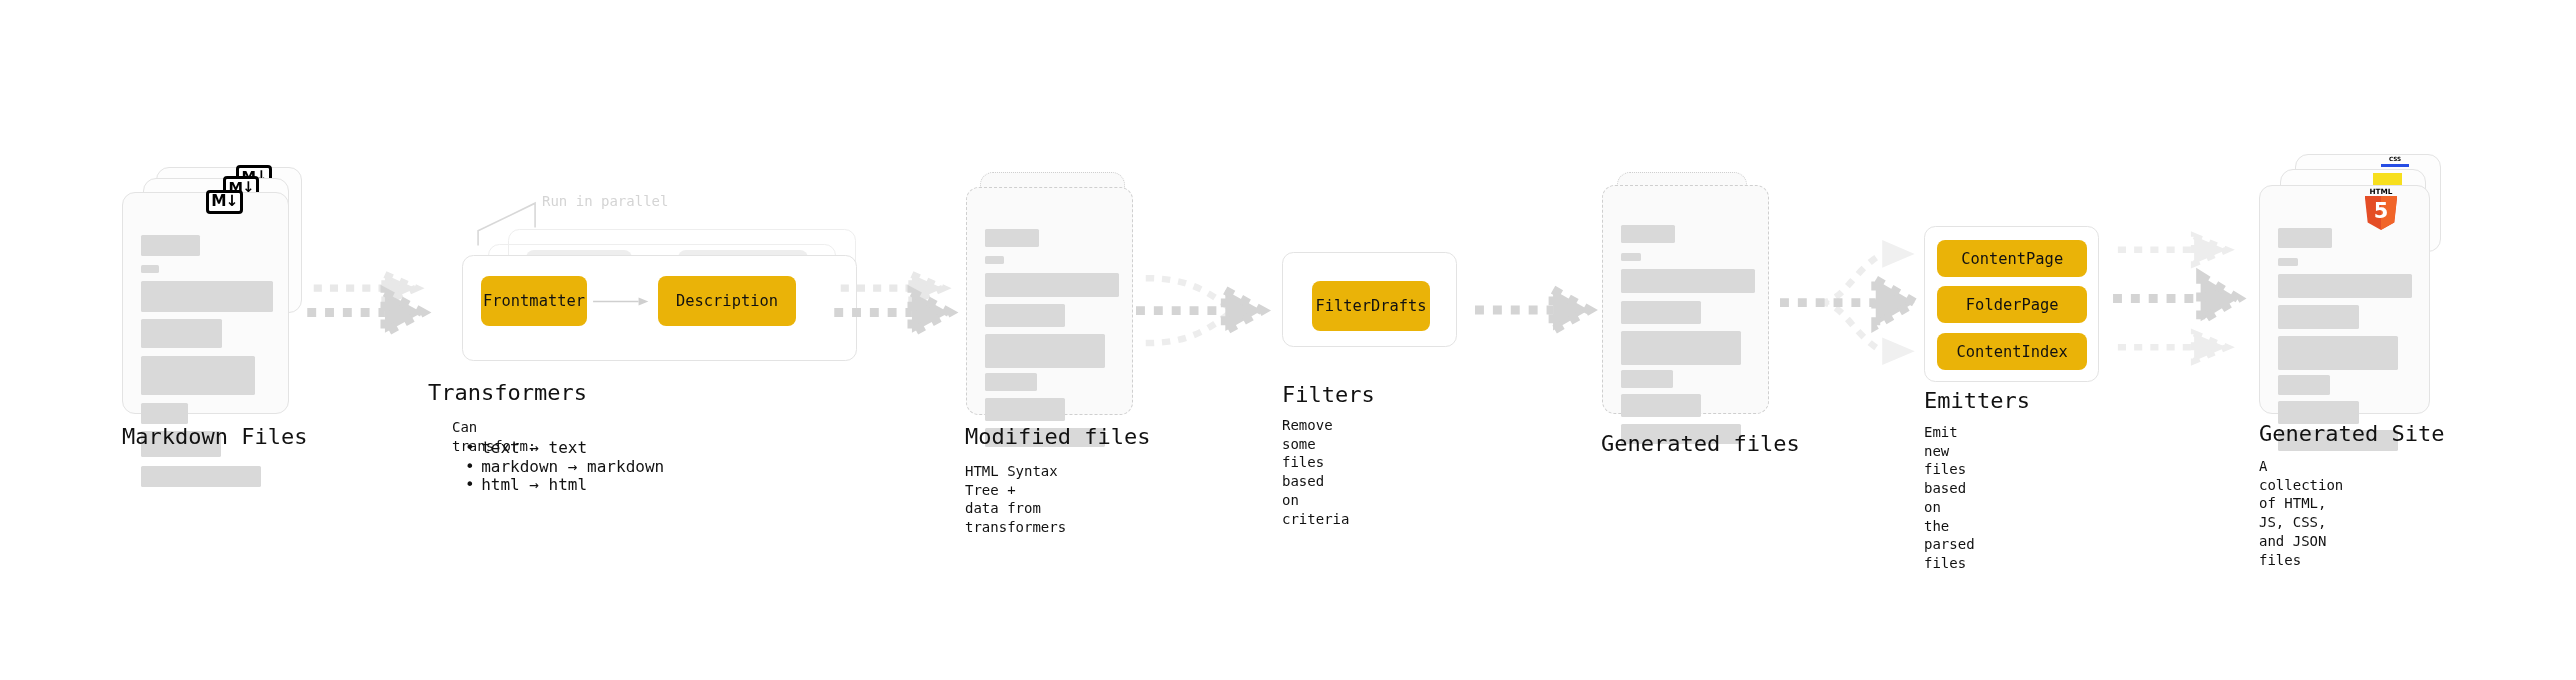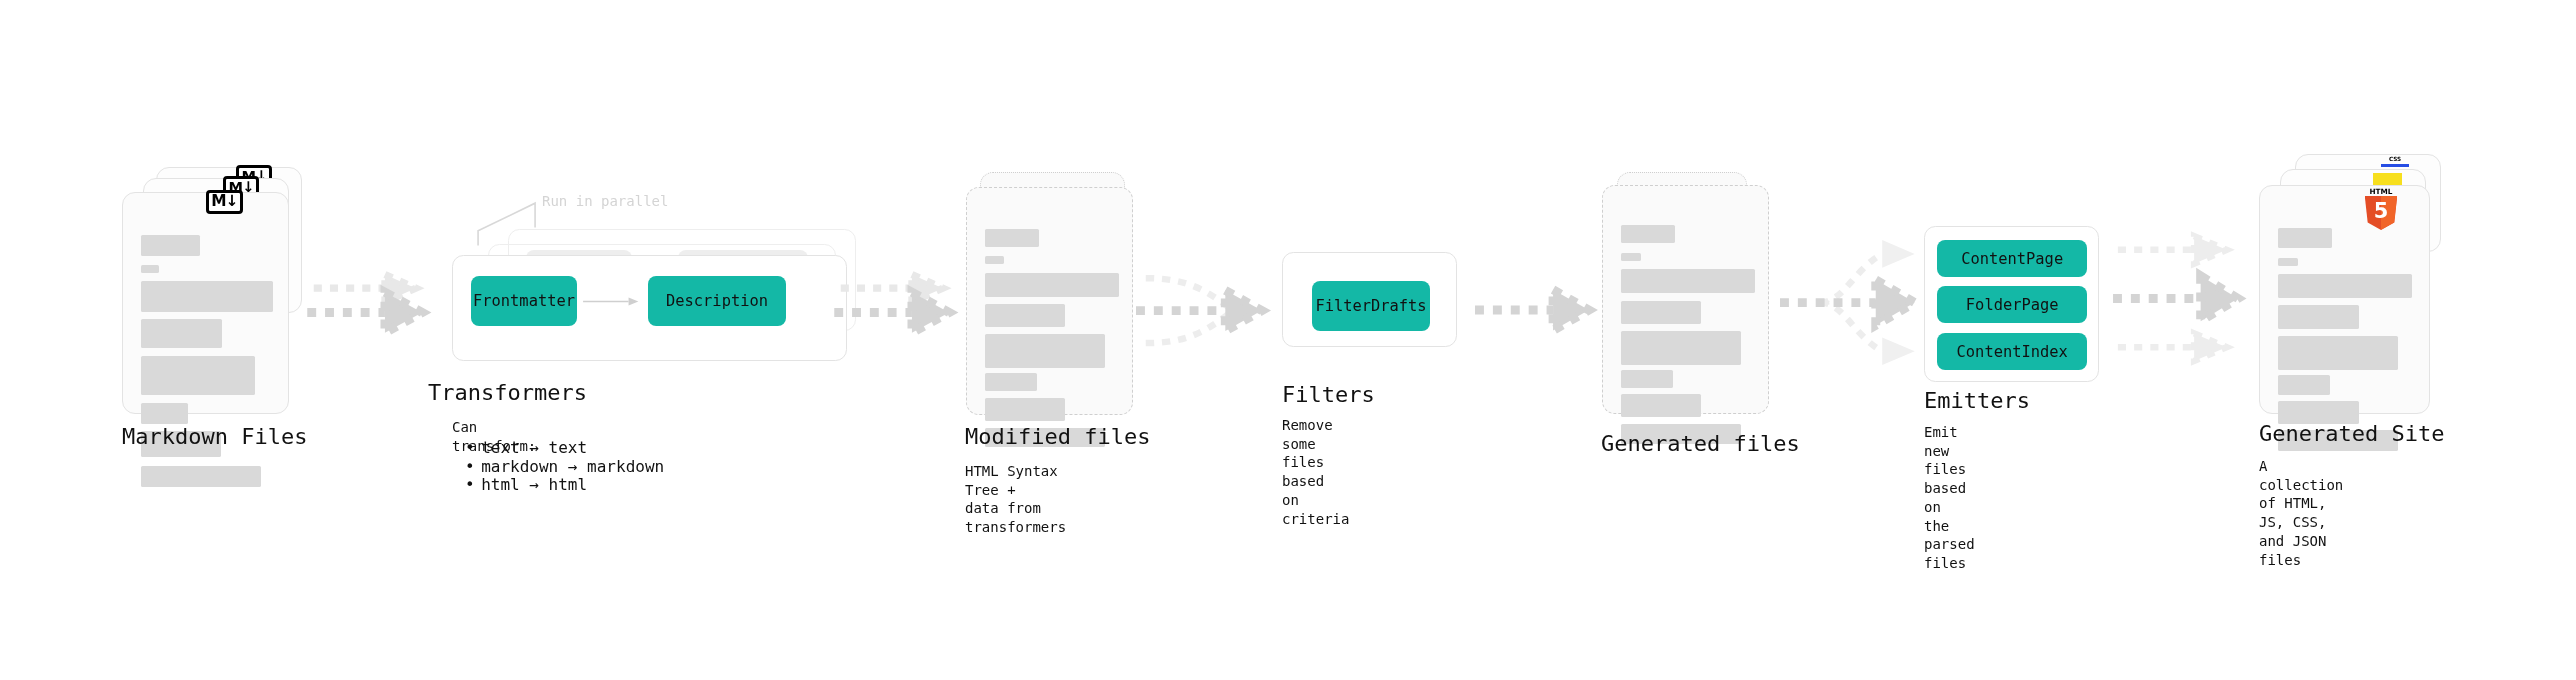--- a/index.html
+++ b/index.html
@@ -111,21 +111,21 @@
   .proc-box {
     position: absolute;
     background: #ffffff;
     border: 1.6px solid #e3e3e3;
     border-radius: 11.4px;
   }
   .proc-box.ghost { border-color: #eeeeee; background: transparent; }
 
   .chip {
     position: absolute;
-    background: #14b8a6;
+    background: #eab308;
     border-radius: 8.1px;
     display: flex; align-items: center; justify-content: center;
     color: #111;
     font-family: "DejaVu Sans Mono", "Liberation Mono", monospace;
     font-size: 15.4px;
     white-space: nowrap;
   }
   .chip.fade1 { background: #e4e4e4; }
   .chip.fade2 { background: #eeeeee; }
 
@@ -229,21 +229,21 @@
 
     <div class="proc-box ghost" style="left:488px; top:244px; width:348px; height:102px;">
       <div class="chip fade1" style="left:17px; top:20.3px; width:106px; height:47px;"></div>
       <div class="chip fade1" style="left:169px; top:20.3px; width:130px; height:47px;"></div>
       <svg class="mini-arrow" style="left:126px; top:37px;" width="44" height="13" viewBox="0 0 54 16">
         <line x1="0" y1="8" x2="42" y2="8" stroke="#dedede" stroke-width="2"></line>
         <polygon points="42,3 52,8 42,13" fill="#dedede"></polygon>
       </svg>
     </div>
 
-    <div class="proc-box" style="left:452px; top:255px; width:395px; height:106px;">
+    <div class="proc-box" style="left:462px; top:255px; width:395px; height:106px;">
       <div class="chip" style="left:18px; top:20.3px; width:106px; height:50px;">Frontmatter</div>
       <div class="chip" style="left:195px; top:20.3px; width:138px; height:50px;">Description</div>
       <svg class="mini-arrow" style="left:130px; top:39px;" width="57" height="13" viewBox="0 0 70 16">
         <line x1="0" y1="8" x2="56" y2="8" stroke="#cfcfcf" stroke-width="2"></line>
         <polygon points="56,3 68,8 56,13" fill="#cfcfcf"></polygon>
       </svg>
     </div>
 
     <div class="title" style="left: 428px; top: 380px;">Transformers</div>
     <div class="subtitle" style="left: 452px; top: 418px;">Can transform:</div>

